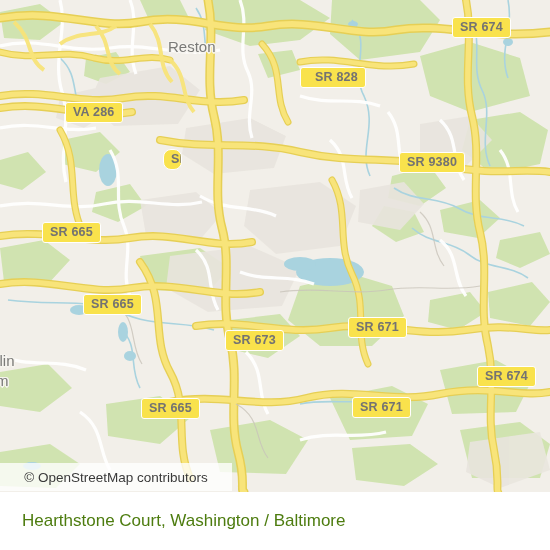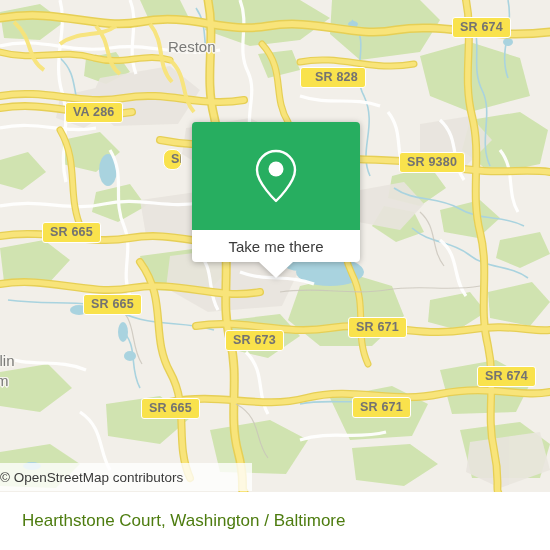--- a/index.html
+++ b/index.html
@@ -92,25 +92,26 @@
     margin-left: -17px;
     border-left: 17px solid transparent;
     border-right: 17px solid transparent;
     border-top: 16px solid #ffffff;
   }
 
   
   #attribution {
     position: absolute;
     left: 0; top: 463px;
-    width: 252px; height: 28px;
+    width: 232px; height: 28px;
     background: rgba(255,255,255,.78);
     display: flex;
     align-items: center;
     box-sizing: border-box;
+    justify-content: center;
   }
   #attribution-text {
     font-size: 13.5px;
     color: #3a3a3a;
   }
 
   
   #footer {
     position: absolute;
     left: 0; top: 492px;
@@ -316,32 +317,20 @@
     <div class="shield clipped" style="left:163px; top:149px; width:19px;border-radius:8px;">SR</div>
     <div class="shield" style="left:399px; top:152px;">SR 9380</div>
     <div class="shield" style="left:42px; top:222px;">SR 665</div>
     <div class="shield" style="left:83px; top:294px;">SR 665</div>
     <div class="shield" style="left:225px; top:330px;">SR 673</div>
     <div class="shield" style="left:348px; top:317px;">SR 671</div>
     <div class="shield" style="left:477px; top:366px;">SR 674</div>
     <div class="shield" style="left:141px; top:398px;">SR 665</div>
     <div class="shield" style="left:352px; top:397px;">SR 671</div>
 
-    <div id="popup">
-      <div id="popup-head">
-        <svg width="56" height="62" viewBox="0 0 56 62">
-          <path d="M28,6 C17.5,6 9,14.5 9,25 C9,38 28,56 28,56 C28,56 47,38 47,25 C47,14.5 38.5,6 28,6 Z" fill="none" stroke="#ffffff" stroke-width="2.4" stroke-linejoin="round"></path>
-          <circle cx="28" cy="24" r="7.5" fill="#ffffff"></circle>
-        </svg>
-      </div>
-      <div id="popup-foot">
-        <span id="popup-foot-label">Take me there</span>
-      </div>
-      <div id="popup-tail"></div>
-    </div>
 
     <div id="attribution">
       <span id="attribution-text">© OpenStreetMap contributors</span>
     </div>
   </div>
 
   <div id="footer">
     <span id="footer-title">Hearthstone Court, Washington / Baltimore</span>
 
   </div>

